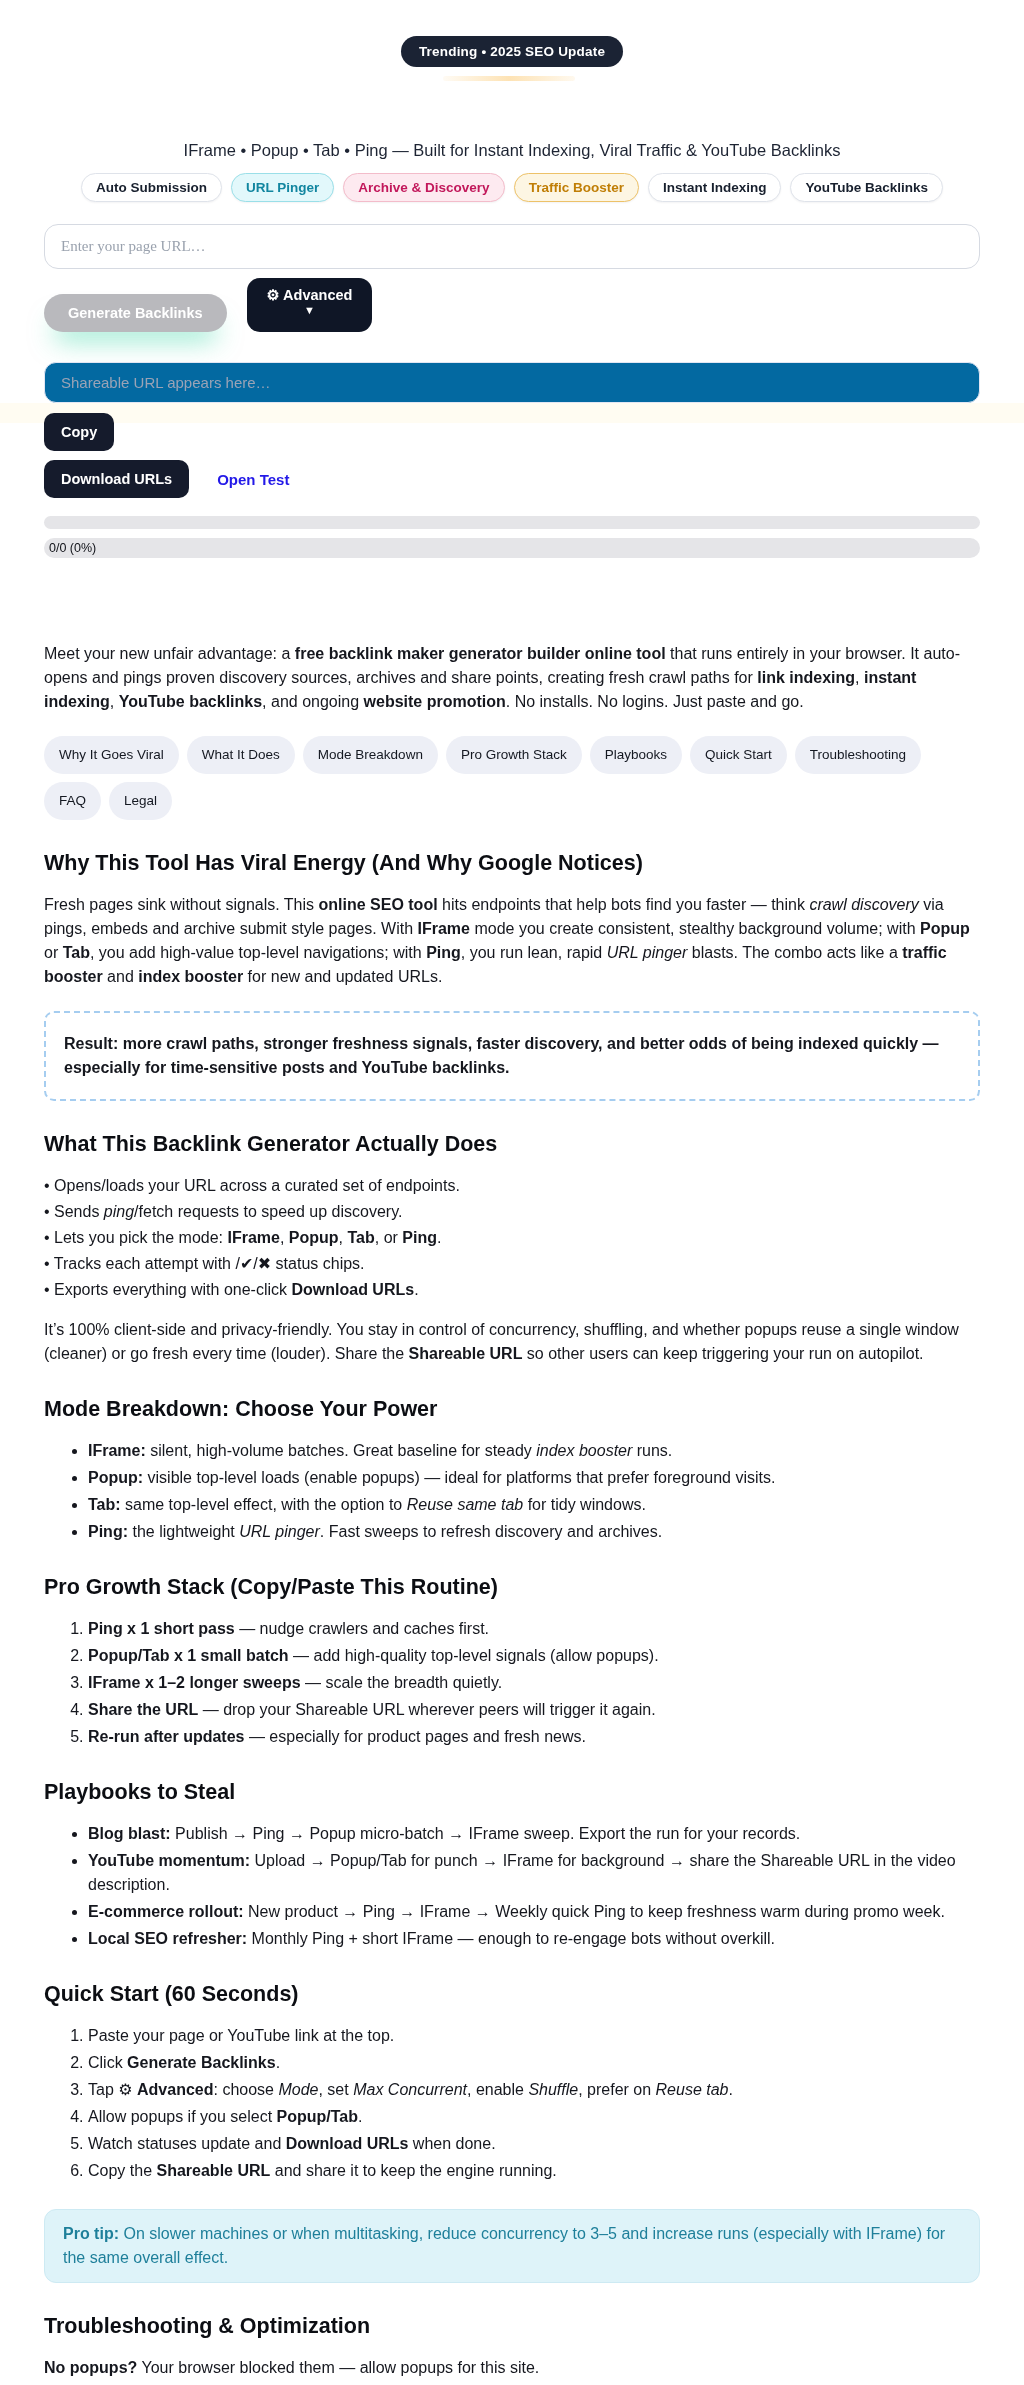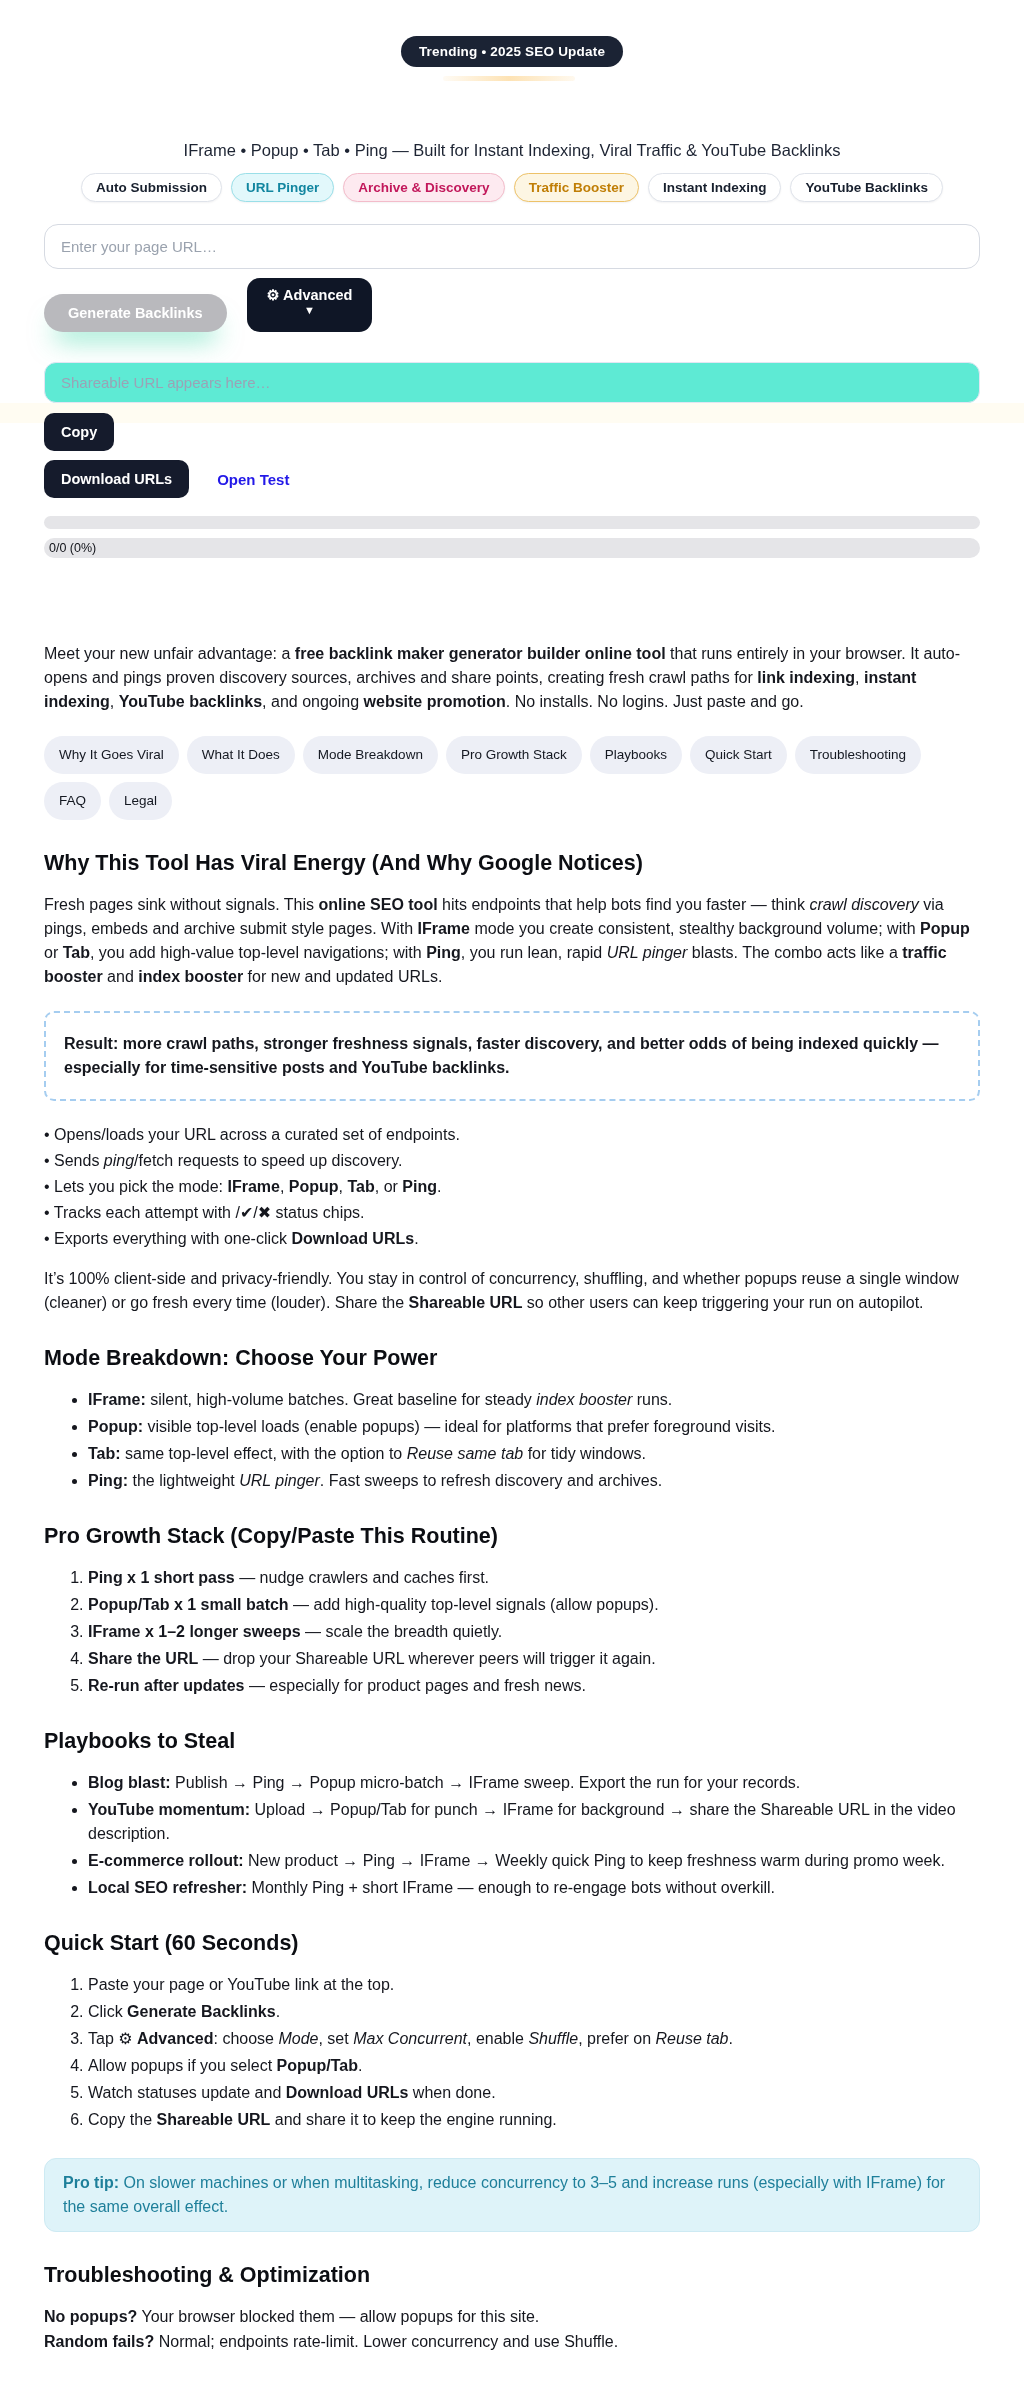--- a/index.html
+++ b/index.html
@@ -15,30 +15,30 @@
   .chips{margin-top:13px;display:flex;justify-content:center;gap:9px;flex-wrap:wrap;}
   .chip{display:inline-block;background:#fff;border:1px solid #dfe3ea;border-radius:999px;padding:6px 14px;
         font-size:13.5px;font-weight:700;color:#18202e;box-shadow:0 1px 2px rgba(16,24,40,.05);}
   .chip-cyan{background:#e2f8fb;border-color:#9adfe8;color:#1286a0;}
   .chip-pink{background:#fdeaf0;border-color:#f3bcca;color:#c2185b;}
   .chip-amber{background:#fdf6e3;border-color:#edc269;color:#c07e06;}
 
   
   .tool{width:936px;margin:22px auto 0;position:relative;}
   .url-input{width:100%;box-sizing:border-box;height:45px;border:1.6px solid #d6dae2;border-radius:14px;
-             padding:0 16px;font-size:15px;font-family:Liberation Sans, sans-serif;color:#111;outline:none;background:#fff;}
+             padding:0 16px;font-size:15px;font-family:Liberation Serif, serif;color:#111;outline:none;background:#fff;}
   .url-input::placeholder{color:#9aa2ae;}
   .btn-row{display:flex;align-items:flex-end;gap:20px;margin-top:9px;}
   .btn-generate{background:#b9b9bd;color:#fff;font-weight:700;font-size:14.5px;border:none;border-radius:999px;
                 padding:11px 24px;box-shadow:0 18px 26px -10px rgba(45,212,160,.55);cursor:pointer;font-family:inherit;}
   .btn-advanced{background:#0f1626;color:#fff;border:none;border-radius:13px;padding:9px 20px 16px;
                 display:flex;flex-direction:column;align-items:center;gap:2px;font-family:inherit;cursor:pointer;}
   .adv-top{font-size:14.5px;font-weight:700;}
   .adv-caret{font-size:11px;line-height:11px;}
-  .share-input{margin-top:30px;width:100%;box-sizing:border-box;height:41px;background:#5eead4;border:1px solid #e2e6f3;
+  .share-input{margin-top:30px;width:100%;box-sizing:border-box;height:41px;background:#0369a1;border:1px solid #e2e6f3;
                border-radius:12px;padding:0 16px;font-size:15px;color:#111;font-family:inherit;outline:none;}
   .share-input::placeholder{color:#9aa3b6;}
   .yellow-strip{height:20px;margin:0 -44px;background:#fffcf2;}
   .btn-dark{background:#151b2c;color:#fff;border:none;border-radius:10px;font-weight:700;font-size:14.5px;
             padding:11px 17px;font-family:inherit;cursor:pointer;}
   .btn-copy{position:relative;z-index:1;margin-top:-13px;}
   .dl-row{display:flex;align-items:center;gap:28px;margin-top:9px;}
   .open-test{color:#2319e8;font-weight:700;font-size:15px;text-decoration:none;}
   .track{background:#e5e5e8;border-radius:999px;}
   .track1{height:13px;margin-top:18px;}
@@ -119,20 +119,21 @@
       <a class="pill" href="#">Legal</a>
     </nav>
 
     <h2>Why This Tool Has Viral Energy (And Why Google Notices)</h2>
     <p><span>Fresh pages sink without signals. This </span><span class="b">online SEO tool</span><span> hits endpoints that help bots find you faster — think </span><span class="i">crawl discovery</span><span> via pings, embeds and archive submit style pages. With </span><span class="b">IFrame</span><span> mode you create consistent, stealthy background volume; with </span><span class="b">Popup</span><span> or </span><span class="b">Tab</span><span>, you add high-value top-level navigations; with </span><span class="b">Ping</span><span>, you run lean, rapid </span><span class="i">URL pinger</span><span> blasts. The combo acts like a </span><span class="b">traffic booster</span><span> and </span><span class="b">index booster</span><span> for new and updated URLs.</span></p>
 
     <div class="result-box">
       <p><span class="b">Result: more crawl paths, stronger freshness signals, faster discovery, and better odds of being indexed quickly — especially for time-sensitive posts and YouTube backlinks.</span></p>
     </div>
 
+    <h2>What This Backlink Generator Actually Does</h2>
     <div class="plain-list">
       <p><span>• Opens/loads your URL across a curated set of endpoints.</span></p>
       <p><span>• Sends </span><span class="i">ping</span><span>/fetch requests to speed up discovery.</span></p>
       <p><span>• Lets you pick the mode: </span><span class="b">IFrame</span><span>, </span><span class="b">Popup</span><span>, </span><span class="b">Tab</span><span>, or </span><span class="b">Ping</span><span>.</span></p>
       <p><span>• Tracks each attempt with /✔/✖ status chips.</span></p>
       <p><span>• Exports everything with one-click </span><span class="b">Download URLs</span><span>.</span></p>
     </div>
     <p><span>It’s 100% client-side and privacy-friendly. You stay in control of concurrency, shuffling, and whether popups reuse a single window (cleaner) or go fresh every time (louder). Share the </span><span class="b">Shareable URL</span><span> so other users can keep triggering your run on autopilot.</span></p>
 
     <h2>Mode Breakdown: Choose Your Power</h2>

